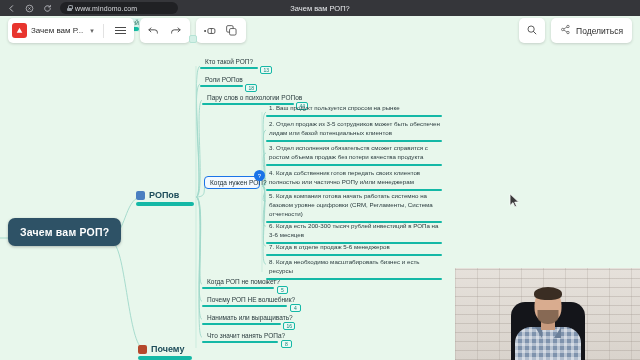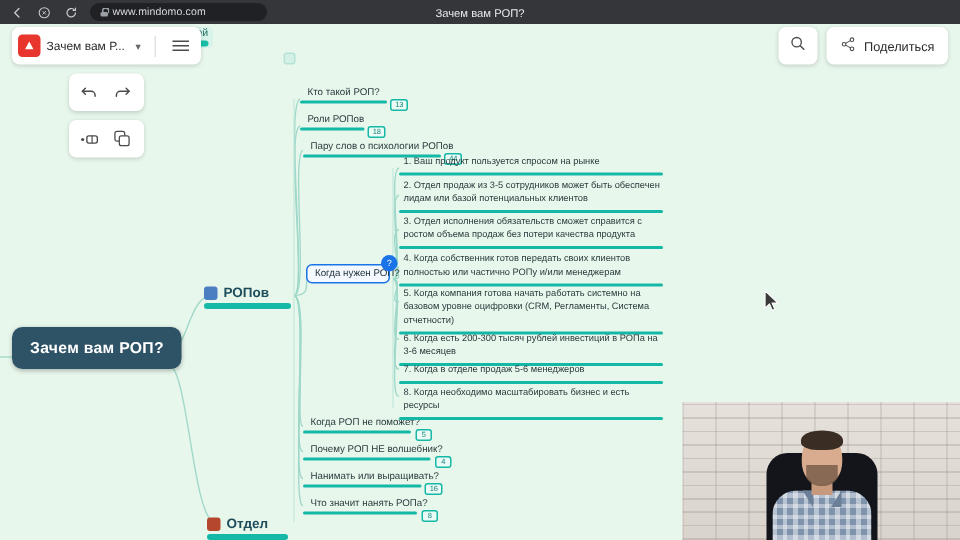--- a/index.html
+++ b/index.html
@@ -39,21 +39,21 @@
   }
   .omnibox .url { color: #d8dade; font-size: 7px; letter-spacing: 0.1px; white-space: nowrap; }
   .page-title-chrome {
     position: absolute; left: 0; right: 0; text-align: center;
     color: #e8eaed; font-size: 7.5px; pointer-events: none;
   }
 
   
   .toolbar {
     position: absolute; top: 18px; left: 8px; z-index: 50;
-    display: flex; align-items: center; gap: 6px; flex-direction: column;
+    display: flex; align-items: center; gap: 6px;
   }
   .tb-group {
     background: #ffffff; border-radius: 5px; height: 25px;
     display: flex; align-items: center;
     box-shadow: 0 1px 3px rgba(0,0,0,0.16);
   }
   .tb-doc { padding: 0 2px 0 4px; gap: 4px; }
   .logo {
     width: 15px; height: 15px; border-radius: 3px; background: #e8352e;
     display: flex; align-items: center; justify-content: center; flex: 0 0 auto;
@@ -279,21 +279,21 @@
     <div class="central">Зачем вам РОП?</div>
 
     <div class="branch" style="left:136px; top:190px;">
       <span class="bicon" style="background:#4a7fc1;"></span>
       <span class="blabel">РОПов</span>
       <span class="underline" style="width:58px;"></span>
     </div>
 
     <div class="branch" style="left:138px; top:344px;">
       <span class="bicon" style="background:#b5482c;"></span>
-      <span class="blabel">Отдел</span>
+      <span class="blabel">Почему</span>
       <span class="underline" style="width:54px;"></span>
     </div>
 
     <div class="topic" style="left:200px; top:58px; width:58px;">
       <span class="ttext">Кто такой РОП?</span>
       <span class="tline"></span>
       <span class="badge">13</span>
     </div>
     <div class="topic" style="left:200px; top:76px; width:43px;">
       <span class="ttext">Роли РОПов</span>

